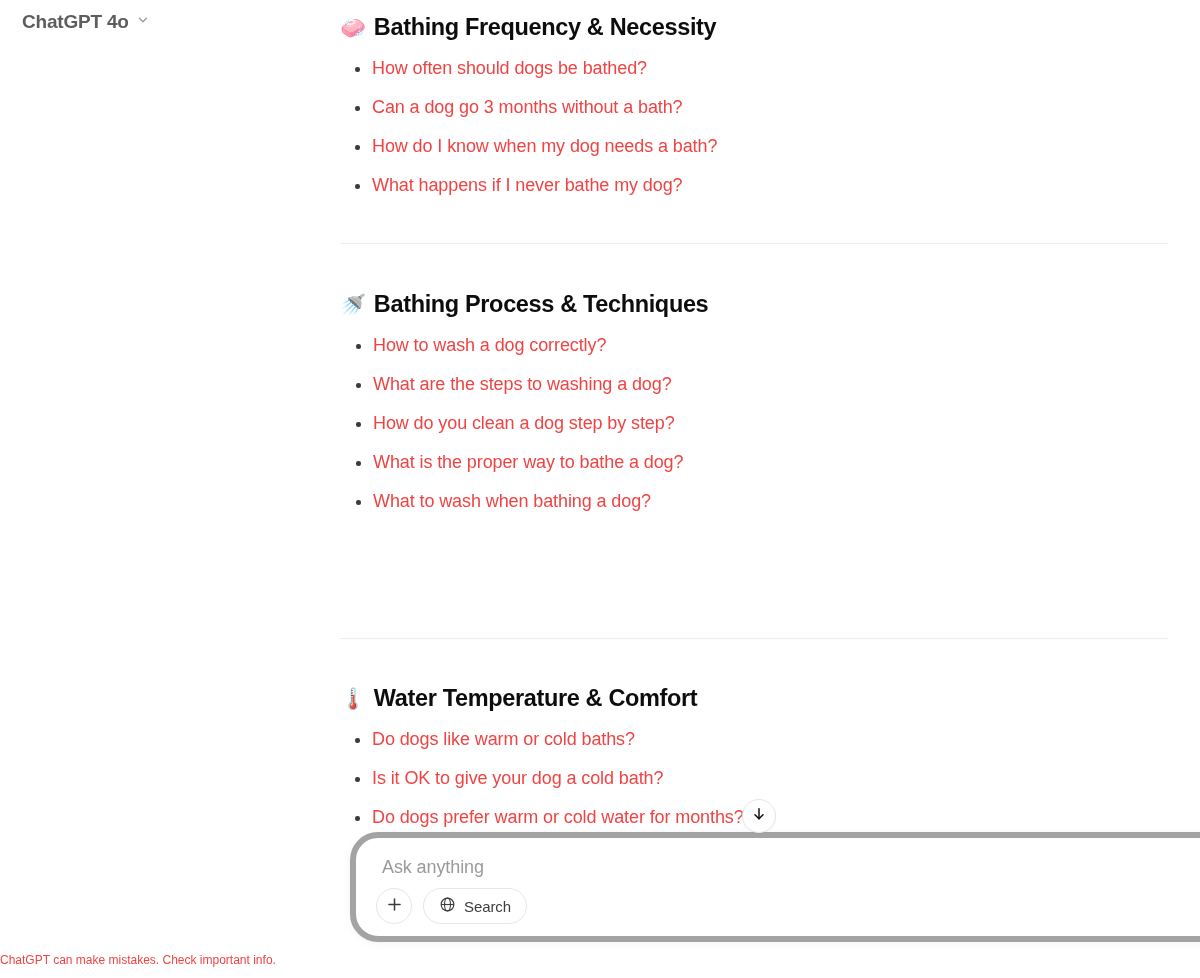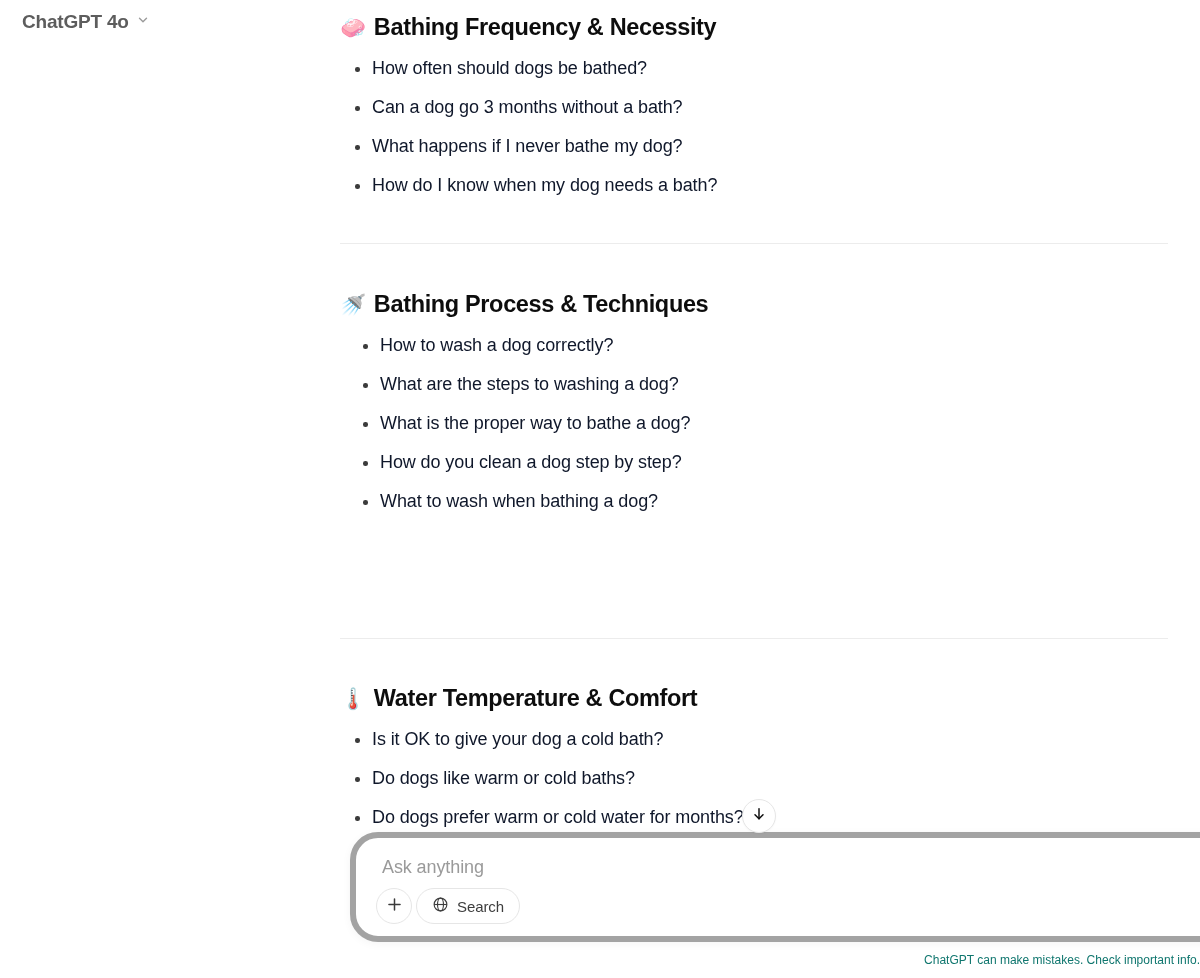--- a/index.html
+++ b/index.html
@@ -71,21 +71,21 @@
 
   ul.q-list {
     list-style: none;
     margin: 0;
     padding: 0;
   }
   ul.q-list li {
     position: relative;
     padding-left: 32px;
     font-size: 18px;
-    color: #0f172a;
+    color: #ef4444;
     line-height: 24px;
     letter-spacing: -0.1px;
   }
   ul.q-list li::before {
     content: "";
     position: absolute;
     left: 15px;
     top: 11px;
     width: 4.5px;
     height: 4.5px;
@@ -100,21 +100,21 @@
     margin: 0;
     width: 828px;
   }
 
   
   .sec1-head { position: absolute; top: 12px; left: 0; }
   .sec1-list { position: absolute; top: 56px; left: 0; width: 800px; }
   .sec1-list li { margin-bottom: 15px; }
   .div1 { position: absolute; top: 243px; left: 0; }
   .sec2-head { position: absolute; top: 289px; left: 0; }
-  .sec2-list { position: absolute; top: 333px; left: 8px; width: 800px; }
+  .sec2-list { position: absolute; top: 333px; left: 1px; width: 800px; }
   .sec2-list li { margin-bottom: 15px; }
   .div2 { position: absolute; top: 638px; left: 0; }
   .sec3-head { position: absolute; top: 683px; left: 0; }
   .sec3-list { position: absolute; top: 727px; left: 0; width: 800px; }
   .sec3-list li { margin-bottom: 15px; }
 
   
   .scroll-bottom {
     position: absolute;
     left: 742px;
@@ -163,21 +163,21 @@
     width: 600px;
   }
   .composer-input::placeholder { color: #9a9a9a; opacity: 1; }
 
   .composer-tools {
     position: absolute;
     left: 20px;
     bottom: 12px;
     display: flex;
     align-items: center;
-    gap: 4px;
+    gap: 11px;
   }
   .round-btn {
     width: 36px;
     height: 36px;
     border-radius: 50%;
     border: 1px solid #e6e6e6;
     background: #ffffff;
     display: flex;
     align-items: center;
     justify-content: center;
@@ -217,23 +217,23 @@
     align-items: center;
     justify-content: center;
     cursor: pointer;
   }
 
   .footer-note {
     position: absolute;
     left: 0;
     right: 0;
     top: 953px;
-    text-align: right;
+    text-align: left;
     font-size: 12px;
-    color: #0f766e;
+    color: #ef4444;
     letter-spacing: 0;
   }
 </style>
 </head>
 <body>
 
 <div id="app">
 
   <div class="model-switcher">
     <span class="model-name">ChatGPT 4o</span>
@@ -246,45 +246,45 @@
 
   <div class="content">
 
     <div class="section-heading sec1-head">
       <span class="heading-emoji">🧼</span>
       <span>Bathing Frequency &amp; Necessity</span>
     </div>
     <ul class="q-list sec1-list">
       <li>How often should dogs be bathed?</li>
       <li>Can a dog go 3 months without a bath?</li>
+      <li>How do I know when my dog needs a bath?</li>
       <li>What happens if I never bathe my dog?</li>
-      <li>How do I know when my dog needs a bath?</li>
     </ul>
     <hr class="divider div1">
 
     <div class="section-heading sec2-head">
       <span class="heading-emoji">🚿</span>
       <span>Bathing Process &amp; Techniques</span>
     </div>
     <ul class="q-list sec2-list">
       <li>How to wash a dog correctly?</li>
       <li>What are the steps to washing a dog?</li>
+      <li>How do you clean a dog step by step?</li>
       <li>What is the proper way to bathe a dog?</li>
-      <li>How do you clean a dog step by step?</li>
       <li>What to wash when bathing a dog?</li>
     </ul>
     <hr class="divider div2">
 
     <div class="section-heading sec3-head">
       <span class="heading-emoji">🌡️</span>
       <span>Water Temperature &amp; Comfort</span>
     </div>
     <ul class="q-list sec3-list">
+      <li>Do dogs like warm or cold baths?</li>
       <li>Is it OK to give your dog a cold bath?</li>
-      <li>Do dogs like warm or cold baths?</li>
       <li>Do dogs prefer warm or cold water for months?</li>
     </ul>
   </div>
 
   <div class="scroll-bottom">
     <span>
       <svg width="16" height="16" viewBox="0 0 24 24" fill="none" stroke="#0d0d0d" stroke-width="2.2" stroke-linecap="round" stroke-linejoin="round">
           <line x1="12" y1="4" x2="12" y2="19"></line>
           <polyline points="6 13 12 19 18 13"></polyline>
         </svg>

